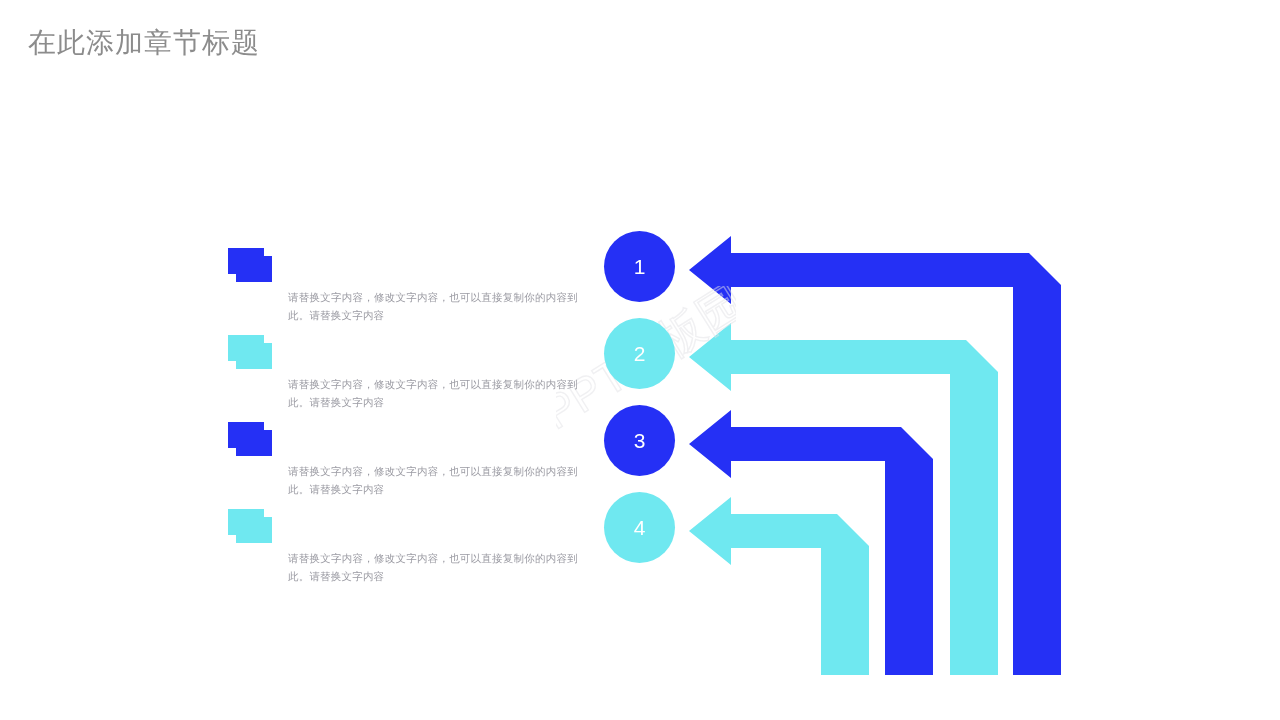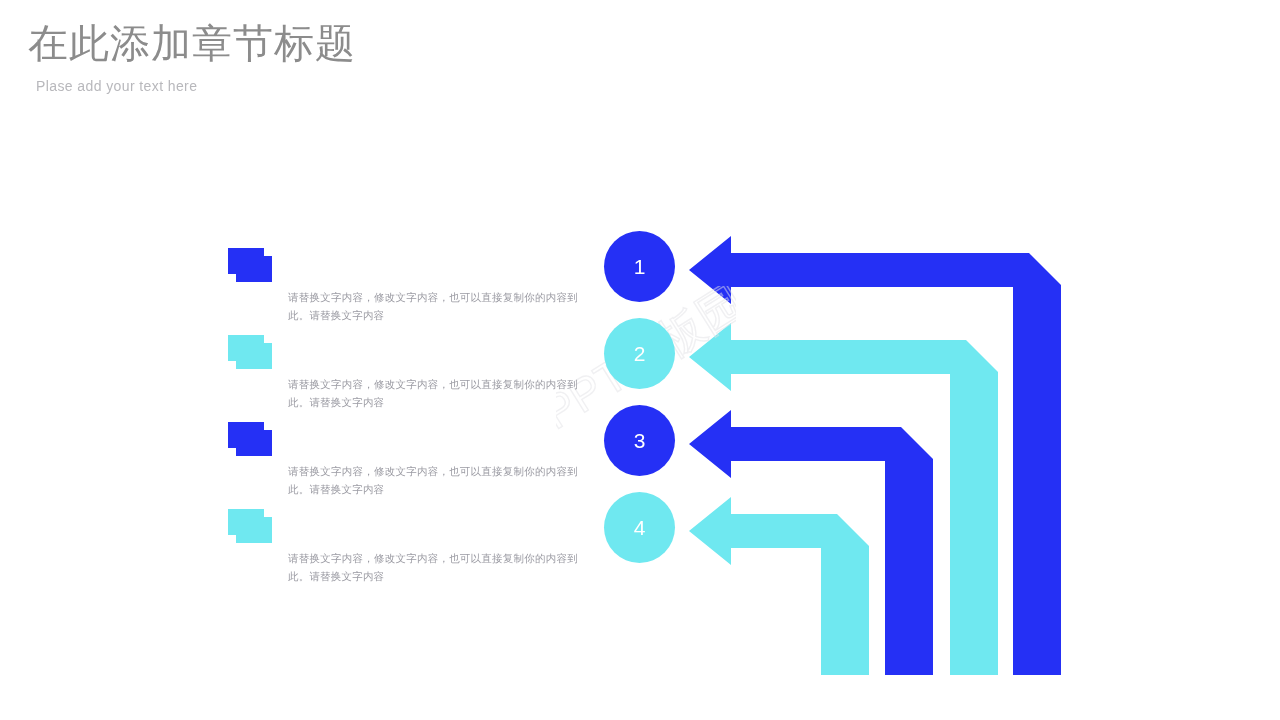--- a/index.html
+++ b/index.html
@@ -22,21 +22,21 @@
     background: #ffffff;
   }
 
   
   .header {
     position: absolute;
     left: 28px;
     top: 18px;
   }
   .title {
-    font-size: 40px;
+    font-size: 28px;
     line-height: 50px;
     color: #8c8c8c;
     letter-spacing: 1px;
     white-space: nowrap;
     font-weight: normal;
     margin: 0;
   }
   .subtitle {
     font-size: 14px;
     line-height: 20px;
@@ -131,21 +131,20 @@
     height: 720px;
   }
 </style>
 </head>
 <body>
 
 <div class="slide">
 
   <div class="header">
     <div class="title">在此添加章节标题</div>
-    <div class="subtitle">Plase add your text here</div>
   </div>
 
   <svg class="arrows" viewBox="0 0 1280 720">
 
     <path fill="#2530f5" d="M 689,270
              L 731,236
              L 731,253
              L 1029,253
              L 1061,285
              L 1061,675

